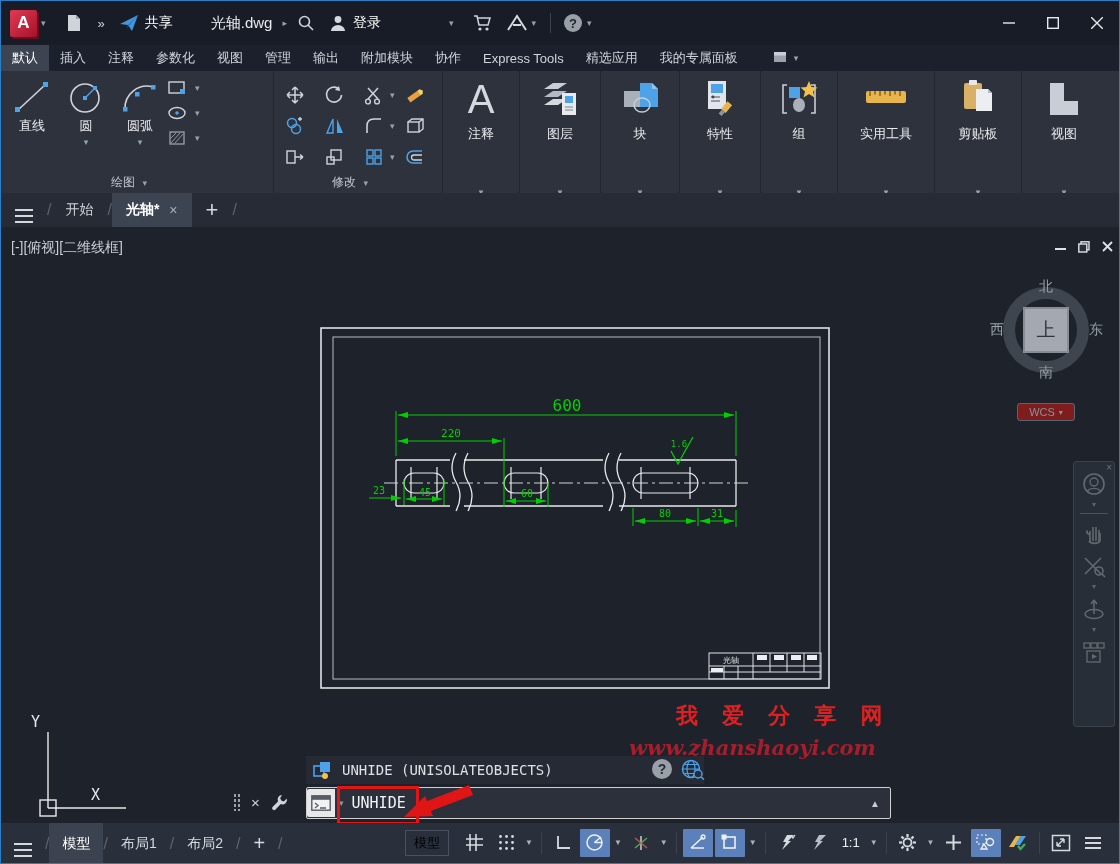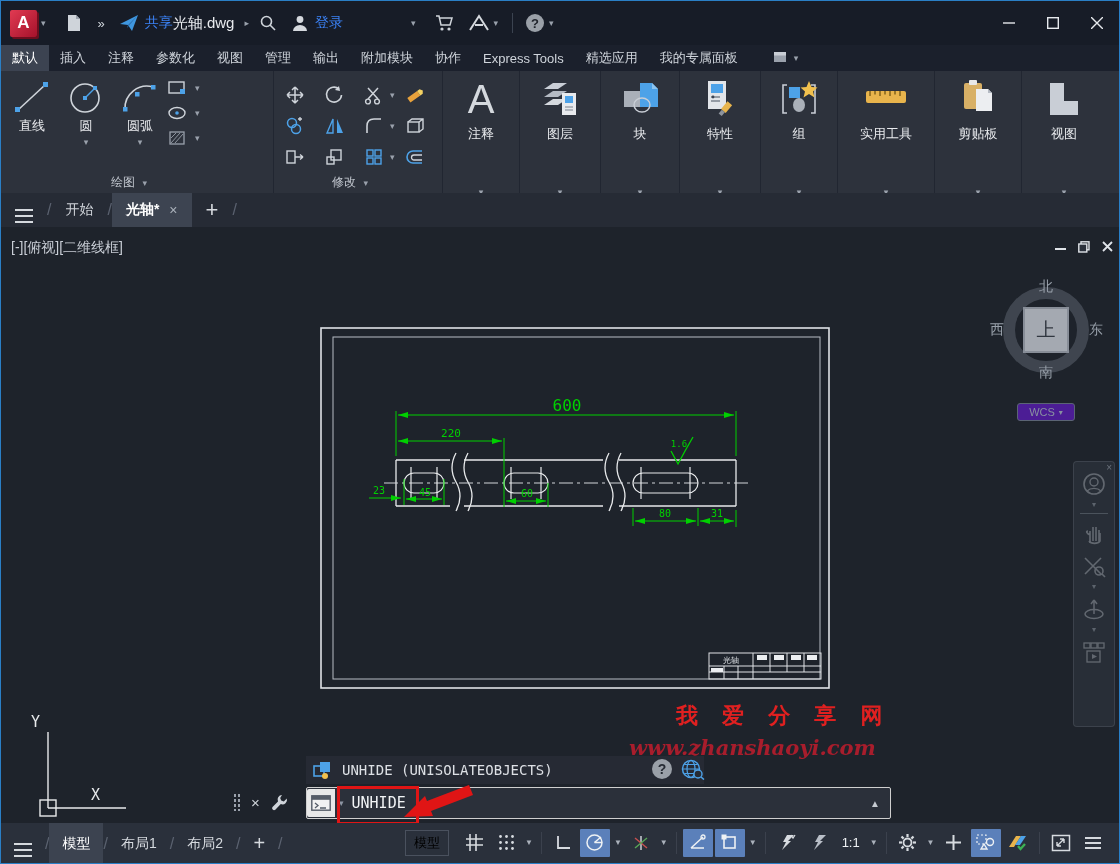--- a/index.html
+++ b/index.html
@@ -12,22 +12,22 @@
   .abs{position:absolute;}
   svg{display:block;}
 
   
   #titlebar{left:0;top:0;width:100%;height:44px;background:#171c27;display:flex;align-items:center;color:#d5d9de;}
   .alogo{width:27px;height:27px;margin-left:9px;border-radius:2px;
     background:linear-gradient(135deg,#e13a52,#a5122b);color:#fff;font-weight:bold;font-size:17px;
     display:flex;align-items:center;justify-content:center;box-shadow:2px 2px 0 #6d0d1e;}
   .caret{font-size:9px;color:#9aa1ac;margin:0 4px;}
   .tb-ic{margin-left:14px;}
-  .tb-label{font-size:14px;color:#3b82f6;margin-left:6px;}
-  #filename{font-size:15px;color:#e8eaee;}
+  .tb-label{font-size:14px;color:#ffffff;margin-left:6px;}
+  #filename{font-size:15px;color:#e8eaee;margin-left:38px;}
   #search-box{margin-left:14px;width:228px;height:24px;background:#424a59;border:none;border-radius:2px;
     color:#c9ced6;font-style:italic;font-size:13px;padding:0 8px;font-family:"Liberation Sans",sans-serif;}
   #search-box::placeholder{color:#8d95a3;}
   .winbtn{width:44px;height:44px;display:flex;align-items:center;justify-content:center;color:#e6e9ed;}
   .hamb{display:inline-block;width:18px;height:2px;background:#d5d9de;box-shadow:0 6px 0 #d5d9de,0 12px 0 #d5d9de;margin-bottom:12px;}
 
   
   #ribbontabs{left:0;top:44px;width:100%;height:26px;background:#1b202c;display:flex;align-items:stretch;color:#cfd4db;font-size:13px;}
   .rtab{padding:8px 11px;display:flex;align-items:center;}
   .rtab.active{background:#3c4351;color:#fff;}
@@ -55,21 +55,21 @@
   
   #canvas{left:0;top:226px;width:1120px;height:596px;background:#1e232b;}
   #vplabel{left:10px;top:12px;color:#c9ced6;font-size:14px;}
   #vpctrl{right:8px;top:14px;display:flex;gap:12px;}
 
   
   #vc-ring{left:1002px;top:60px;width:62px;height:62px;border:12px solid rgba(118,126,140,0.38);border-radius:50%;}
   #vc-top{left:1022px;top:80px;width:42px;height:42px;background:#a4a9b1;border:2px solid #878d97;
      display:flex;align-items:center;justify-content:center;color:#30363f;font-size:19px;}
   .vc-lab{color:#98a0aa;font-size:14px;}
-  #wcs-pill{left:1016px;top:176px;width:56px;height:16px;background:#4c1d95;border:1px solid #5b6474;border-radius:3px;
+  #wcs-pill{left:1016px;top:176px;width:56px;height:16px;background:#7f1d1d;border:1px solid #5b6474;border-radius:3px;
      display:flex;align-items:center;justify-content:center;gap:4px;color:#8790a0;font-size:11px;text-align:right;}
 
   
   #navbar{left:1072px;top:234px;width:40px;height:260px;background:rgba(90,98,112,0.18);
       border:1px solid rgba(150,158,170,0.18);border-radius:4px;display:flex;flex-direction:column;align-items:center;padding-top:4px;}
   #navbar .nitem{opacity:0.35;margin:5px 0;}
   #navbar .ncaret{font-size:8px;color:#aab2bd;opacity:0.4;margin:-2px 0 2px 0;}
   #nav-close{position:absolute;right:2px;top:0;color:#aab2bd;opacity:0.5;font-size:10px;}
 
   

